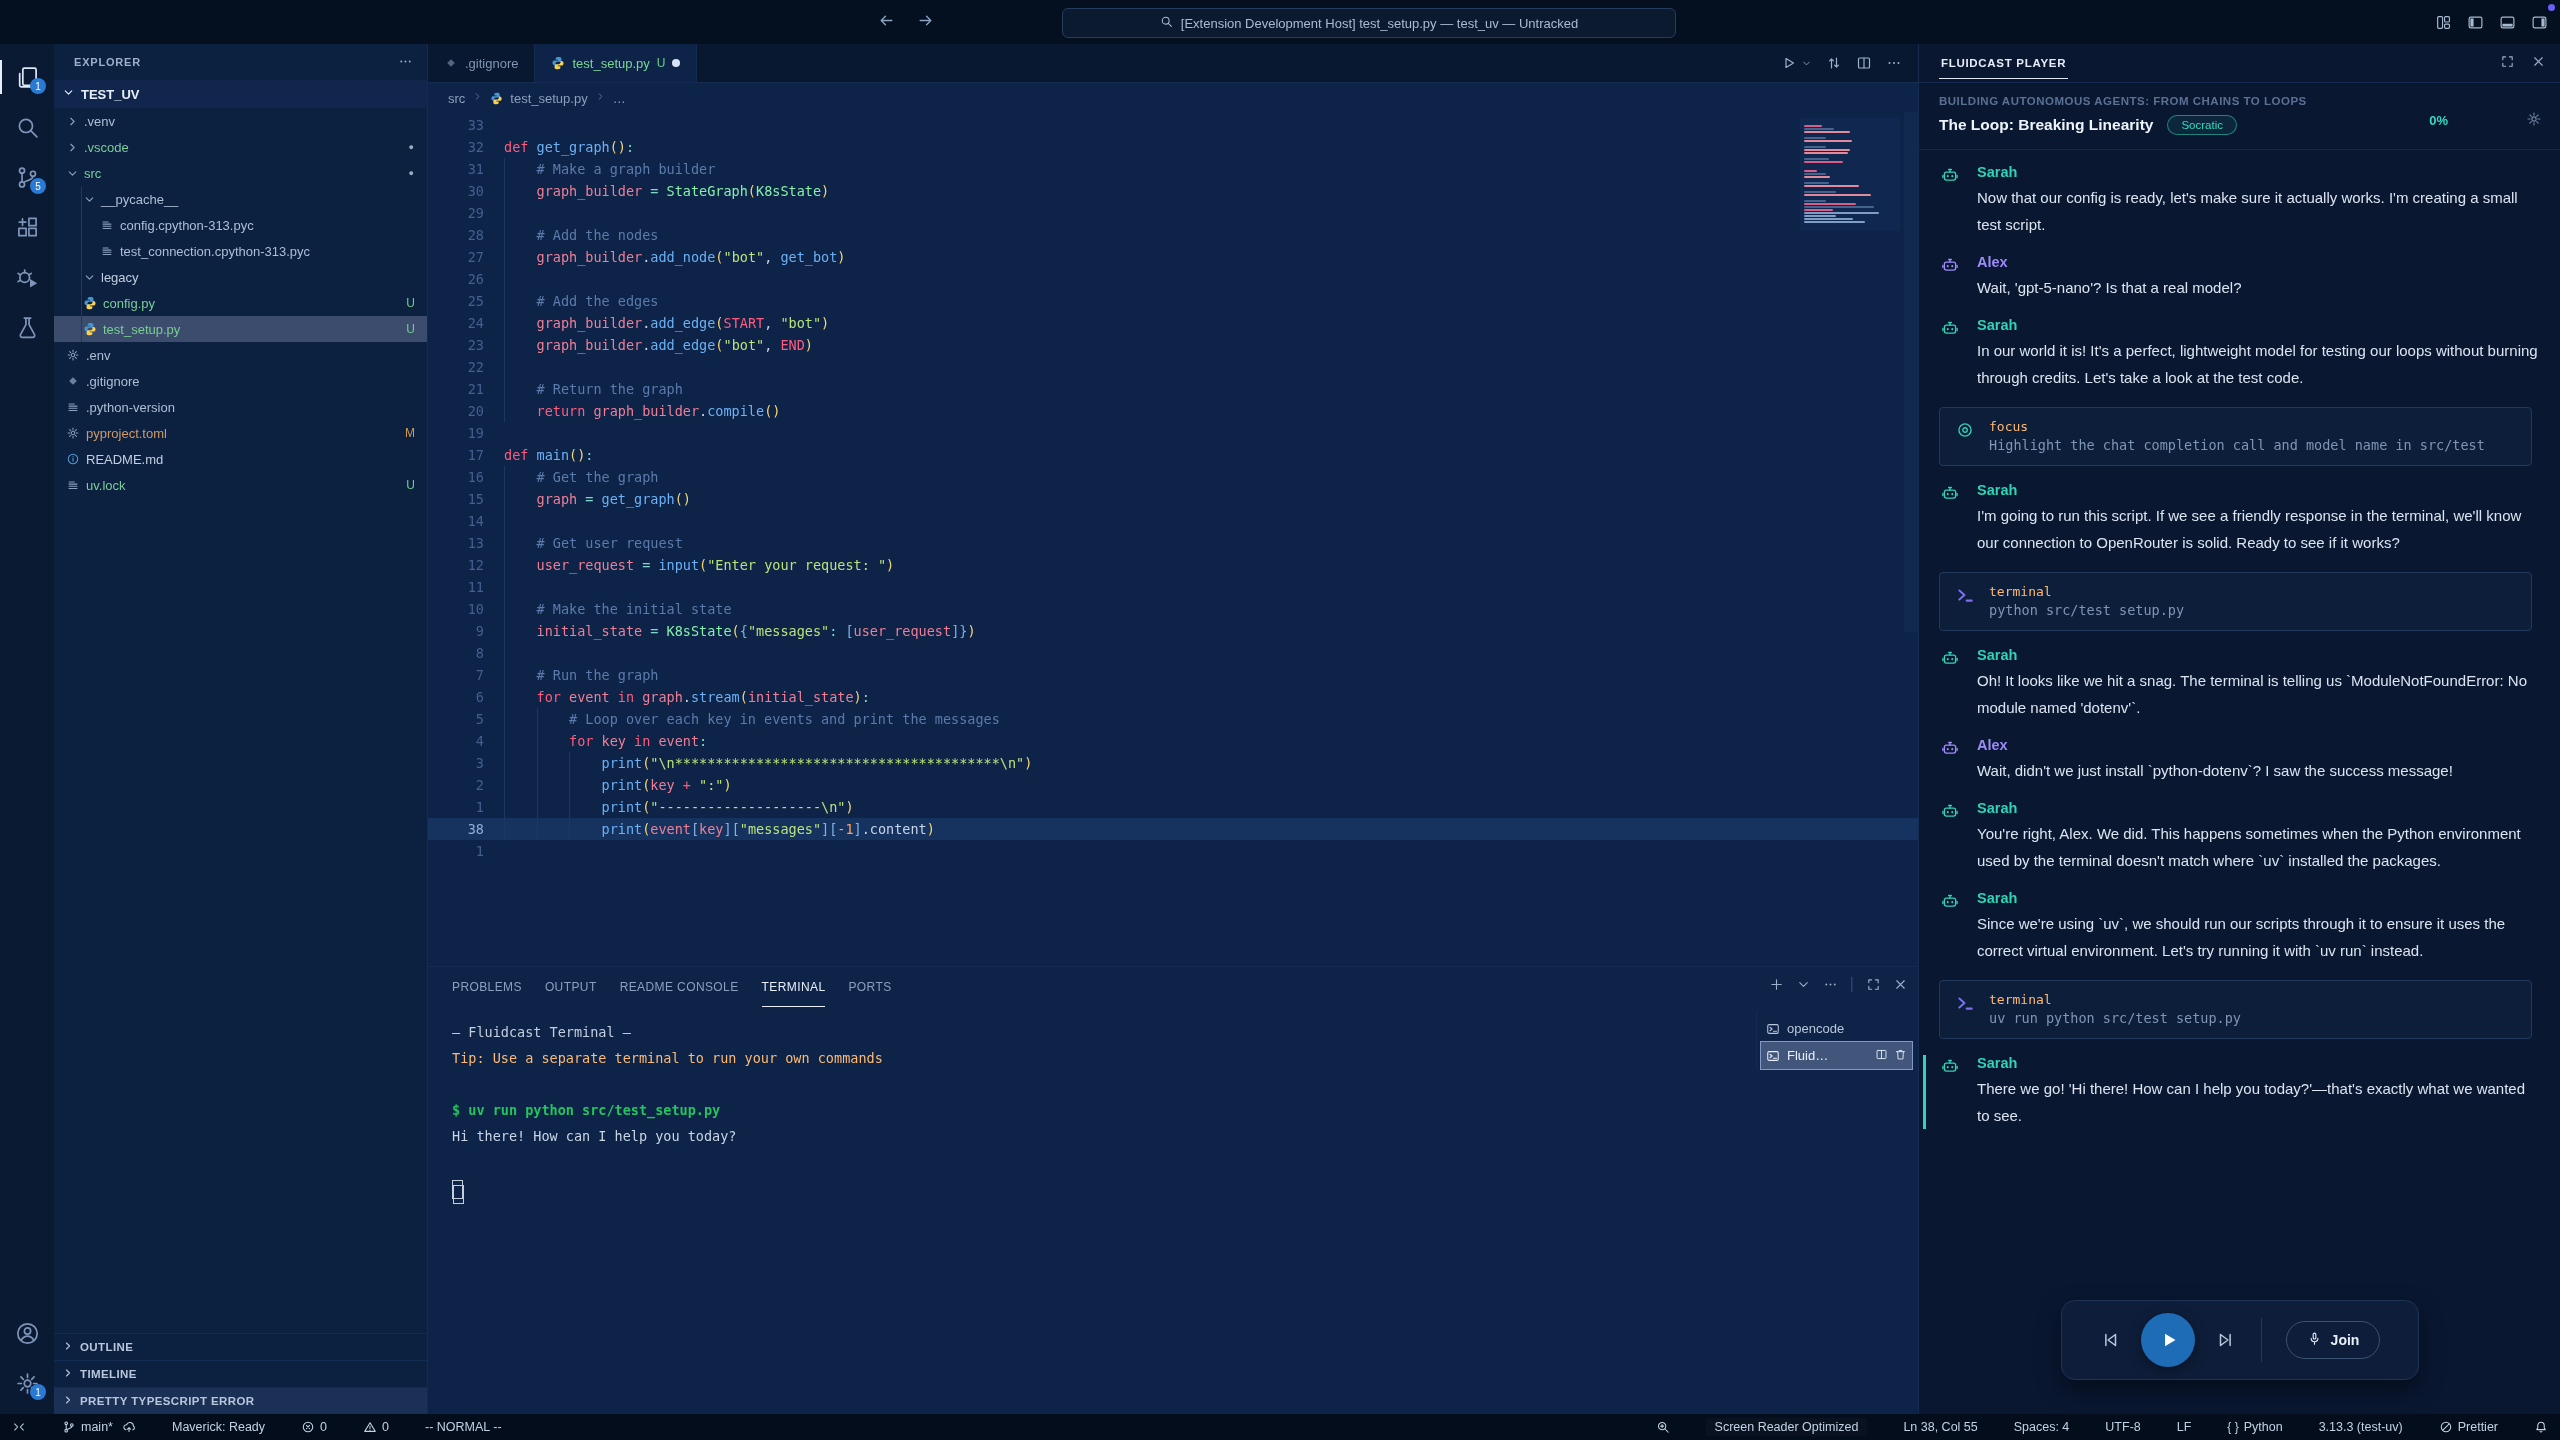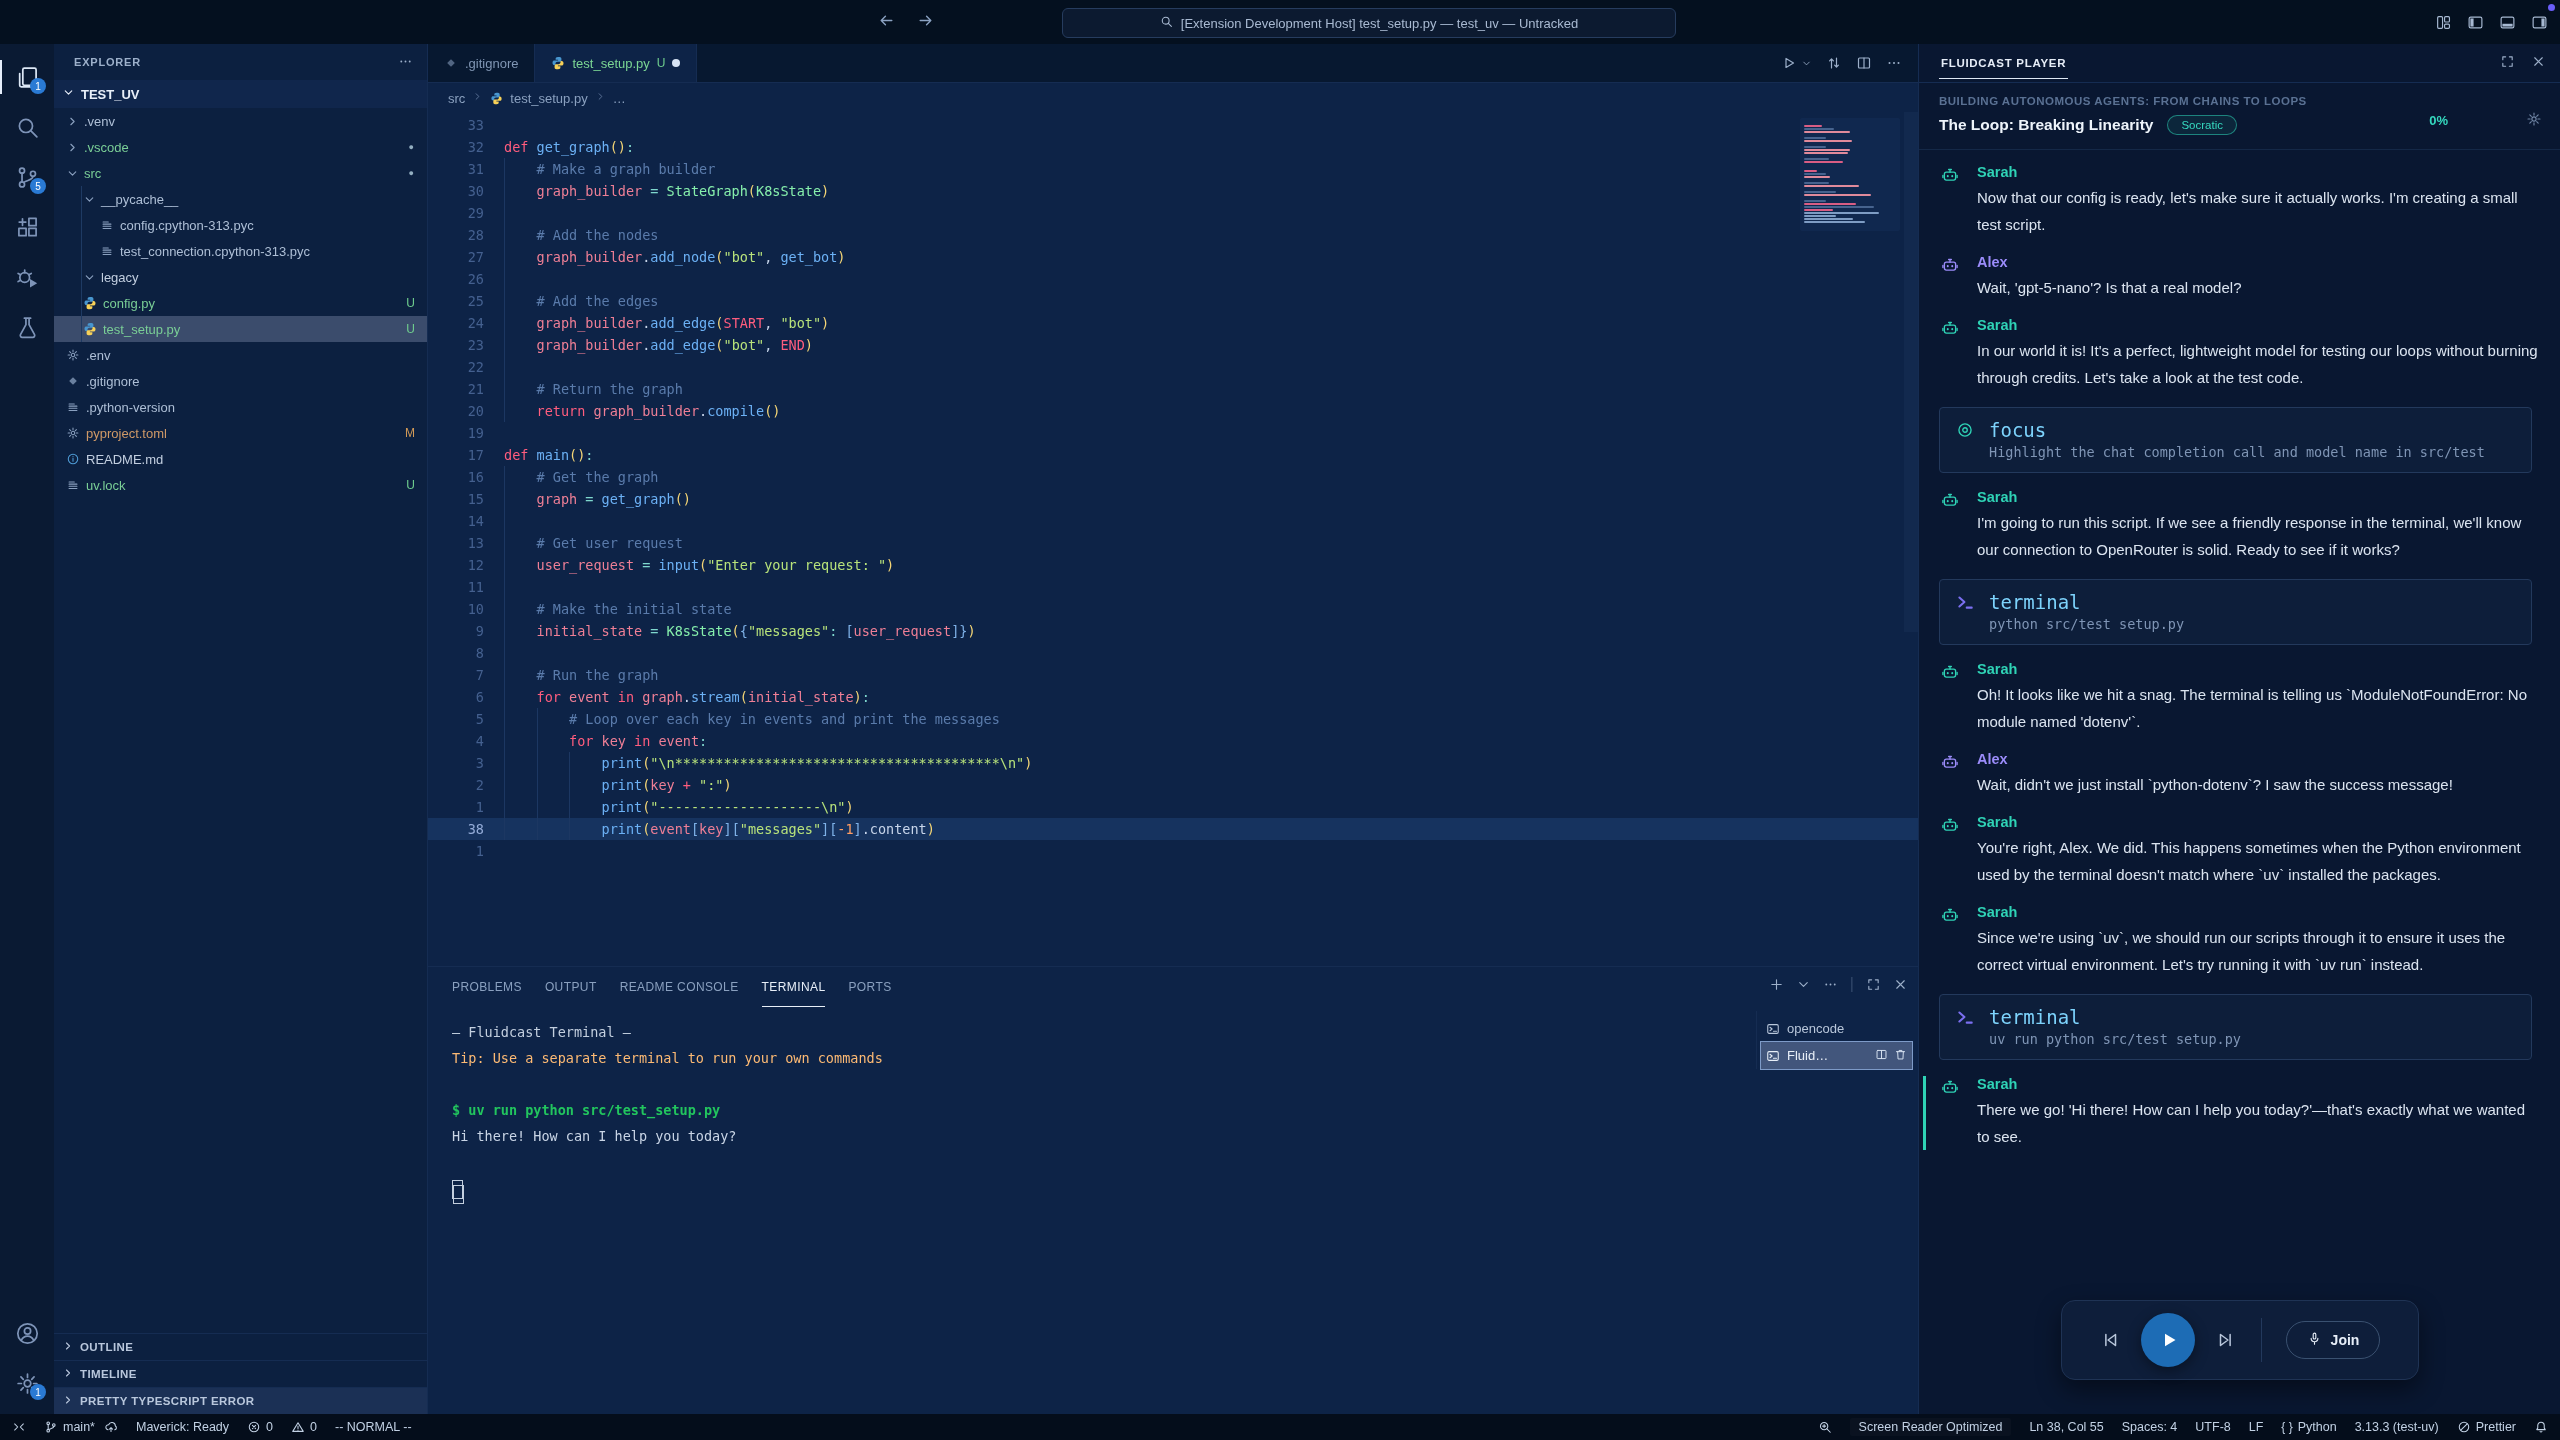--- a/index.html
+++ b/index.html
@@ -93,32 +93,32 @@
   .messages{position:absolute;left:0;right:0;top:104px;bottom:0;overflow:hidden;padding:16px 22px 0 18px;box-sizing:border-box;}
   .msg{position:relative;padding-left:40px;margin-bottom:16px;}
   .msg .avatar{position:absolute;left:4px;top:2px;}
   .msg .speaker{font-size:14.5px;font-weight:bold;margin-bottom:4px;}
   .msg .speaker.teal{color:#2fd3b6;} .msg .speaker.purple{color:#9b8cfa;}
   .msg .avatar.teal{color:#2fd3b6;} .msg .avatar.purple{color:#9b8cfa;}
   .msg .mtext{font-size:15px;line-height:27px;color:#dbe4f0;max-width:578px;}
   .msg.active{box-shadow:inset 3px 0 0 #2fd3b6;margin-left:-14px;padding-left:54px;}
   .msg.active .avatar{left:18px;}
   .mcard{display:flex;align-items:flex-start;gap:15px;background:#0d1e3a;border:1px solid #23395c;border-radius:4px;padding:11px 16px 12px;margin:0 6px 16px 2px;font-family:"DejaVu Sans Mono",monospace;cursor:pointer;}
-  .mcard .ctitle{font-size:19px;color:#7dd3fc;}
+  .mcard .ctitle{font-size:13px;color:#fdba74;}
   .mcard .csub{font-size:13.5px;color:#7f95b5;margin-top:3px;white-space:nowrap;overflow:hidden;max-width:500px;}
   .mcard .cicon.teal{color:#2fd3b6;} .mcard .cicon.purple{color:#7b6ff0;}
   .join-card{position:absolute;left:50%;transform:translateX(-50%);bottom:34px;width:356px;height:78px;background:#0e1e3a;border:1px solid #1f3354;border-radius:14px;box-shadow:0 10px 24px rgba(0,0,0,.45);display:flex;align-items:center;justify-content:center;gap:20px;}
   .jc-btn{color:#b9c7db;display:flex;cursor:pointer;}
   .play-btn{width:54px;height:54px;border-radius:50%;background:#1d6cb5;display:flex;align-items:center;justify-content:center;color:#fff;box-shadow:0 4px 14px rgba(0,0,0,.4);cursor:pointer;}
   .jc-div{width:1px;height:44px;background:#23395c;margin:0 4px;}
   .join-pill{display:flex;align-items:center;gap:9px;border:1px solid #3a5170;border-radius:999px;padding:9px 20px;color:#e7eef8;font-size:14px;font-weight:bold;cursor:pointer;}
 
   
   .statusbar{position:absolute;left:0;bottom:0;width:2560px;height:26px;background:#040d1b;display:flex;align-items:center;justify-content:space-between;font-size:12.5px;color:#c2d1e4;padding:0 12px;box-sizing:border-box;}
-  .sb-group{display:flex;align-items:center;gap:18px;height:100%;justify-content:flex-end;}
+  .sb-group{display:flex;align-items:center;gap:36px;height:100%;justify-content:flex-end;}
   .sb-item{display:flex;align-items:center;gap:5px;cursor:pointer;white-space:nowrap;}
   .sb-item.boxed{background:#0a1220;padding:2px 9px;border-radius:2px;}
   .braces{font-size:12px;color:#c2d1e4;}
 </style>
 </head>
 <body>
 
 <div id="app">
 
   <div class="titlebar">

